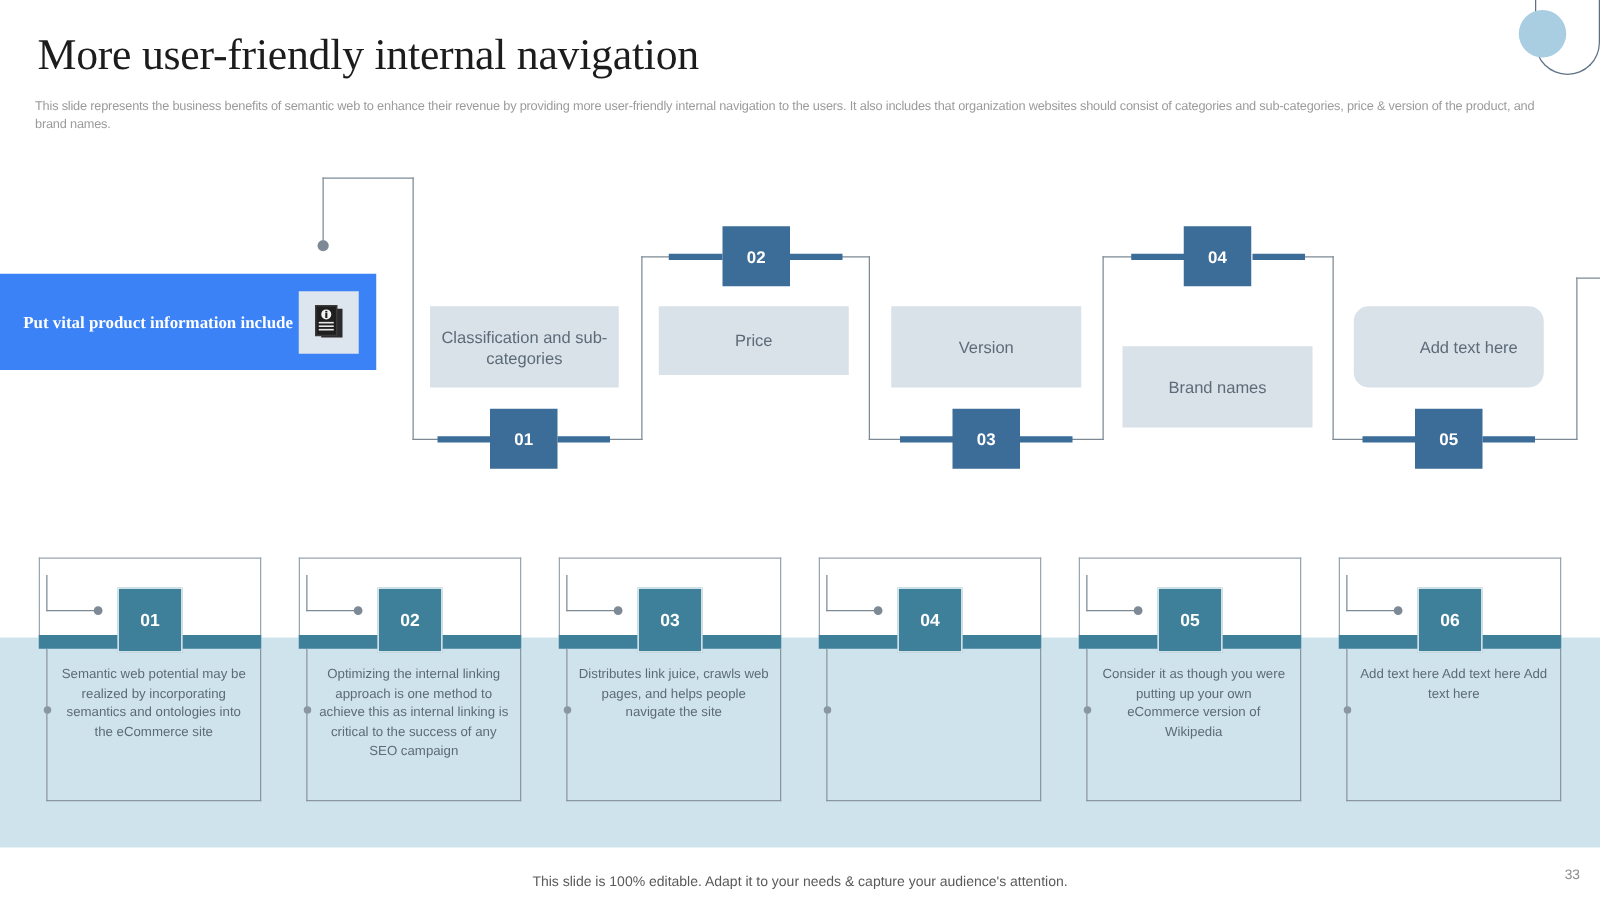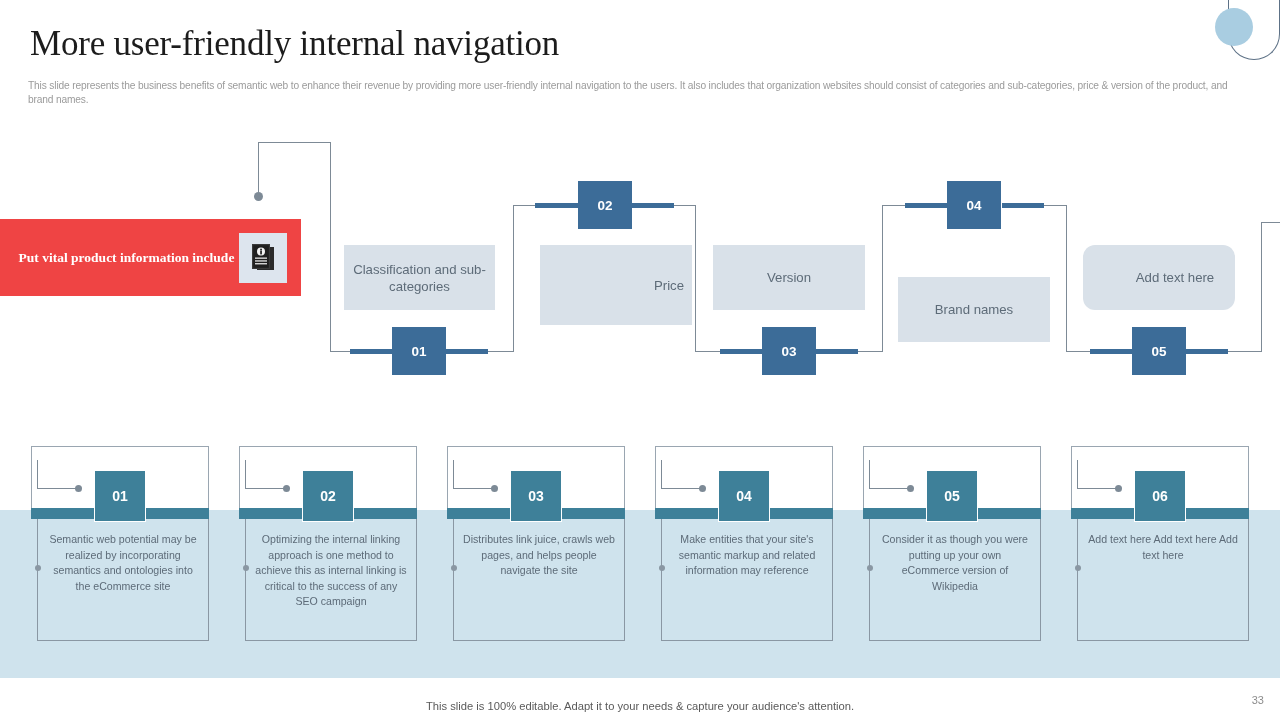--- a/index.html
+++ b/index.html
@@ -36,21 +36,21 @@
   .subtitle {
     position: absolute; left: 28px; top: 79px; width: 1224px;
     font-size: 10.2px; line-height: 14px; color: #9b9b9b;
     letter-spacing: -0.15px;
   }
 
   
   .callout {
     position: absolute; left: 0px; top: 219px;
     width: 301px; height: 77px;
-    background: #ef4444;
+    background: #3b82f6;
     display: flex; align-items: center;
   }
   .callout-text {
     flex: 1; text-align: center; color: #ffffff;
     font-family: "Liberation Serif", serif;
     font-weight: bold; font-size: 13.5px; line-height: 18px;
     padding-left: 14px;
   }
   .callout-iconbox {
     width: 48px; height: 50px; margin-right: 14px;
@@ -193,21 +193,21 @@
   <div class="cline v" style="left:1066px; top:205px; height:147px;"></div>
   <div class="cline h" style="left:1066px; top:351px; width:64px;"></div>
 
   <div class="cline h" style="left:1187px; top:351px; width:75px;"></div>
   <div class="cline v" style="left:1261px; top:222px; height:130px;"></div>
   <div class="cline h" style="left:1261px; top:222px; width:19px;"></div>
 
   <div class="flowbox" style="left:344px; top:245px; width:151px; height:65px;justify-content:center;">
     <span>Classification and sub-categories</span>
   </div>
-  <div class="flowbox" style="left:540px; top:245px; width:152px; height:80px;justify-content:flex-end;">
+  <div class="flowbox" style="left:527px; top:245px; width:152px; height:55px;">
     <span>Price</span>
   </div>
   <div class="flowbox" style="left:713px; top:245px; width:152px; height:65px;">
     <span>Version</span>
   </div>
   <div class="flowbox" style="left:898px; top:245px; width:152px; height:65px;margin-top:32px;">
     <span>Brand names</span>
   </div>
   <div class="flowbox rounded" style="left:1083px; top:245px; width:152px; height:65px;padding-left:40px;">
     <span>Add text here</span>
@@ -291,21 +291,20 @@
     <div class="card-top"></div>
     <div class="card-pointer-v"></div>
     <div class="card-pointer-h"></div>
     <div class="card-pointer-dot"></div>
     <div class="card-bar"></div>
     <div class="card-badge">
       <span>04</span>
     </div>
     <div class="card-body">
       <div class="card-body-dot"></div>
-      <span>Make entities that your site's semantic markup and related information may reference</span>
     </div>
   </div>
 
   <div class="card" style="left:863px;">
     <div class="card-top"></div>
     <div class="card-pointer-v"></div>
     <div class="card-pointer-h"></div>
     <div class="card-pointer-dot"></div>
     <div class="card-bar"></div>
     <div class="card-badge">

